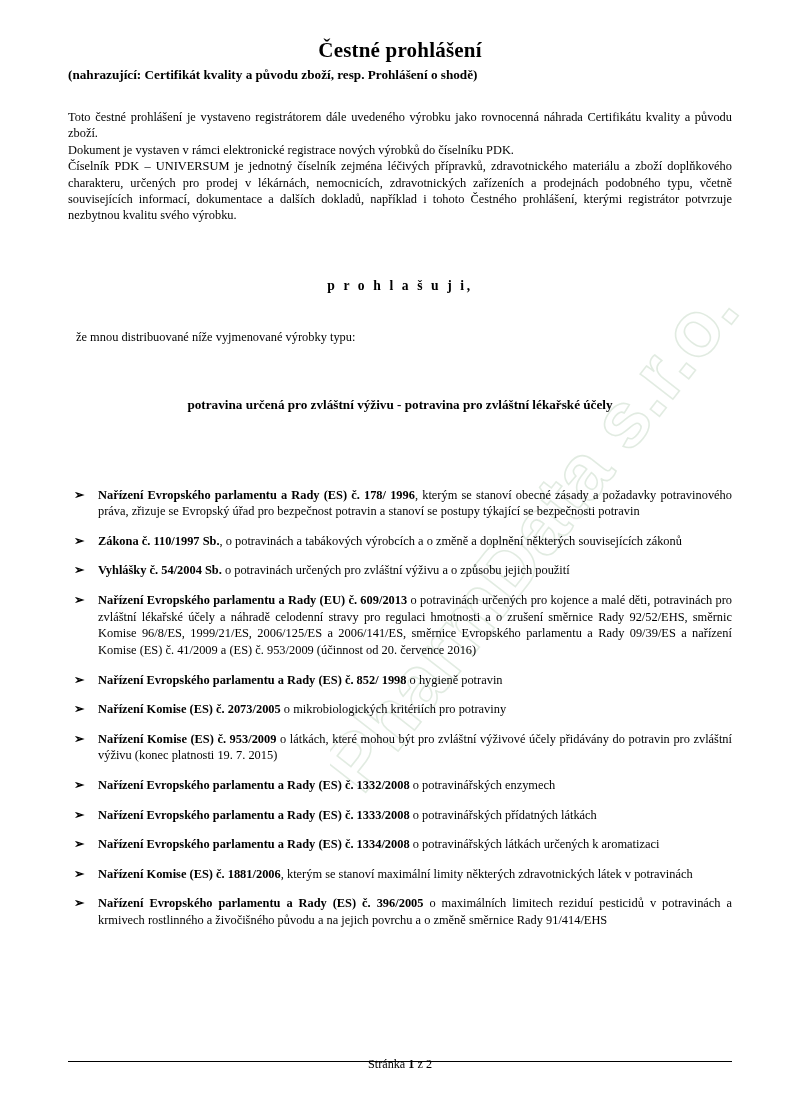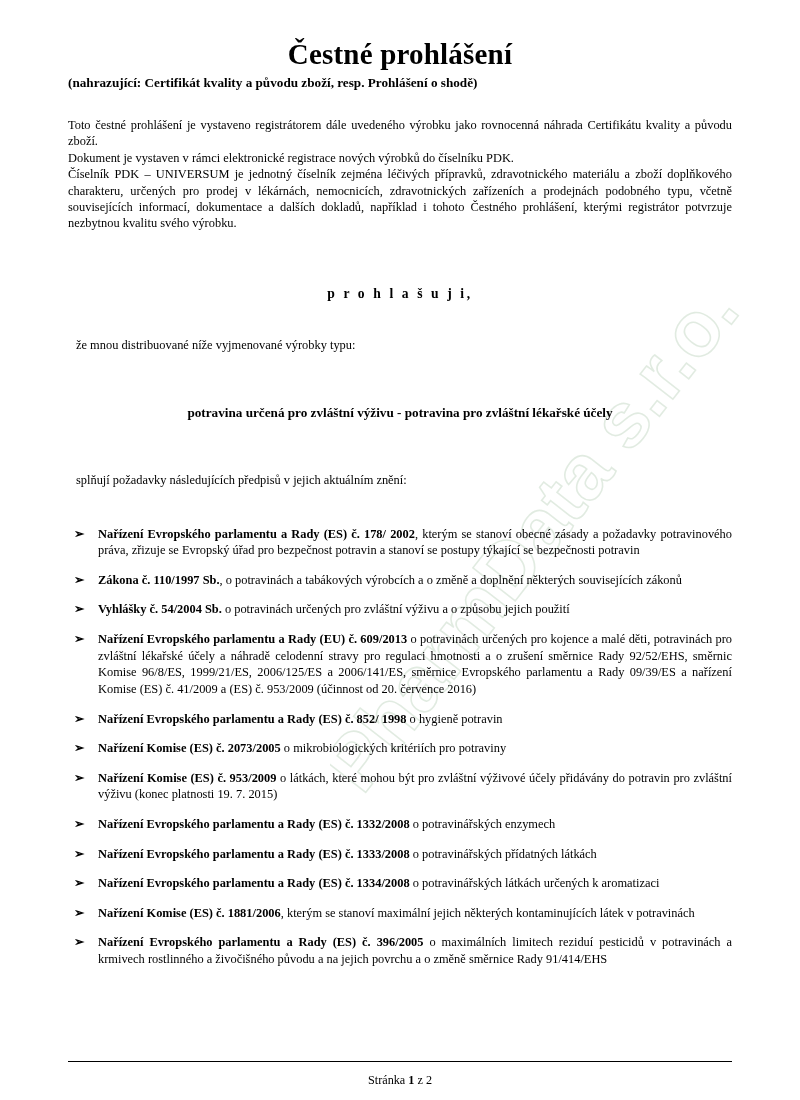--- a/index.html
+++ b/index.html
@@ -32,21 +32,21 @@
     pointer-events: none;
     z-index: 0;
     opacity: 0.30;
   }
   .watermark svg { display: block; }
   .content {
     position: relative;
     z-index: 2;
   }
   h1.doc-title {
-    font-size: 29px;
+    font-size: 21px;
     font-weight: bold;
     text-align: center;
     margin: 0 0 4px 0;
     letter-spacing: 0.2px;
   }
   .doc-subtitle {
     font-size: 13.2px;
     font-weight: bold;
     text-align: left;
     margin: 0 0 26px 0;
@@ -112,21 +112,21 @@
     position: absolute;
     left: 68px;
     right: 68px;
     bottom: 38px;
     border-top: 1px solid #000;
   }
   .footer {
     position: absolute;
     left: 0;
     right: 0;
-    bottom: 12px;
+    bottom: 28px;
     text-align: center;
     font-size: 12.2px;
     font-family: "Liberation Serif", serif;
   }
 </style>
 </head>
 <body>
 
 <div class="page">
 
@@ -163,37 +163,36 @@
     <p class="lead">že mnou distribuované níže vyjmenované výrobky typu:</p>
 
     <div class="spacer-18"></div>
     <div class="spacer-10"></div>
 
     <p class="product-line">potravina určená pro zvláštní výživu - potravina pro zvláštní lékařské účely</p>
 
     <div class="spacer-18"></div>
     <div class="spacer-10"></div>
 
-    <p class="lead">splňují požadavky následujících předpisů v jejich aktuálním znění:</p>
 
     <div class="spacer-18"></div>
     <div class="spacer-12"></div>
 
     <ul class="reg-list" id="reg-list">
-        <li><span class="bullet">➢</span><span class="b">Nařízení Evropského parlamentu a Rady (ES) č. 178/ 2002</span><span>, kterým se stanoví obecné zásady a požadavky potravinového práva, zřizuje se Evropský úřad pro bezpečnost potravin a stanoví se postupy týkající se bezpečnosti potravin</span></li>
+        <li><span class="bullet">➢</span><span class="b">Nařízení Evropského parlamentu a Rady (ES) č. 178/ 1996</span><span>, kterým se stanoví obecné zásady a požadavky potravinového práva, zřizuje se Evropský úřad pro bezpečnost potravin a stanoví se postupy týkající se bezpečnosti potravin</span></li>
         <li><span class="bullet">➢</span><span class="b">Zákona č. 110/1997 Sb.</span><span>, o potravinách a tabákových výrobcích a o změně a doplnění některých souvisejících zákonů</span></li>
         <li><span class="bullet">➢</span><span class="b">Vyhlášky č. 54/2004 Sb.</span><span> o potravinách určených pro zvláštní výživu a o způsobu jejich použití</span></li>
         <li><span class="bullet">➢</span><span class="b">Nařízení Evropského parlamentu a Rady (EU) č. 609/2013</span><span> o potravinách určených pro kojence a malé děti, potravinách pro zvláštní lékařské účely a náhradě celodenní stravy pro regulaci hmotnosti a o zrušení směrnice Rady 92/52/EHS, směrnic Komise 96/8/ES, 1999/21/ES, 2006/125/ES a 2006/141/ES, směrnice Evropského parlamentu a Rady 09/39/ES a nařízení Komise (ES) č. 41/2009 a (ES) č. 953/2009 (účinnost od 20. července 2016)</span></li>
         <li><span class="bullet">➢</span><span class="b">Nařízení Evropského parlamentu a Rady (ES) č. 852/ 1998</span><span> o hygieně potravin</span></li>
         <li><span class="bullet">➢</span><span class="b">Nařízení Komise (ES) č. 2073/2005</span><span> o mikrobiologických kritériích pro potraviny</span></li>
         <li><span class="bullet">➢</span><span class="b">Nařízení Komise (ES) č. 953/2009</span><span> o látkách, které mohou být pro zvláštní výživové účely přidávány do potravin pro zvláštní výživu (konec platnosti 19. 7. 2015)</span></li>
         <li><span class="bullet">➢</span><span class="b">Nařízení Evropského parlamentu a Rady (ES) č. 1332/2008</span><span> o potravinářských enzymech</span></li>
         <li><span class="bullet">➢</span><span class="b">Nařízení Evropského parlamentu a Rady (ES) č. 1333/2008</span><span> o potravinářských přídatných látkách</span></li>
         <li><span class="bullet">➢</span><span class="b">Nařízení Evropského parlamentu a Rady (ES) č. 1334/2008</span><span> o potravinářských látkách určených k aromatizaci</span></li>
-        <li><span class="bullet">➢</span><span class="b">Nařízení Komise (ES) č. 1881/2006</span><span>, kterým se stanoví maximální jejich některých kontaminujících látek v potravinách</span></li>
+        <li><span class="bullet">➢</span><span class="b">Nařízení Komise (ES) č. 1881/2006</span><span>, kterým se stanoví maximální limity některých zdravotnických látek v potravinách</span></li>
         <li><span class="bullet">➢</span><span class="b">Nařízení Evropského parlamentu a Rady (ES) č. 396/2005</span><span> o maximálních limitech reziduí pesticidů v potravinách a krmivech rostlinného a živočišného původu a na jejich povrchu a o změně směrnice Rady 91/414/EHS</span></li>
       </ul>
 
   </div>
 
   <div class="footer-rule"></div>
   <div class="footer">
     <span>Stránka </span><span class="b">1</span><span> z </span><span>2</span>
   </div>
 

